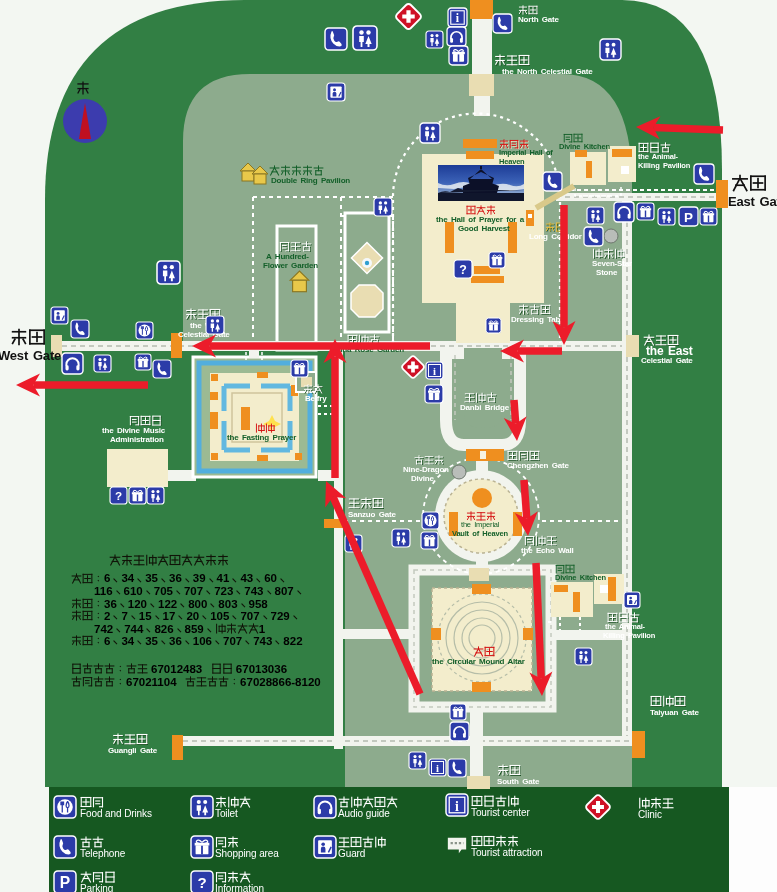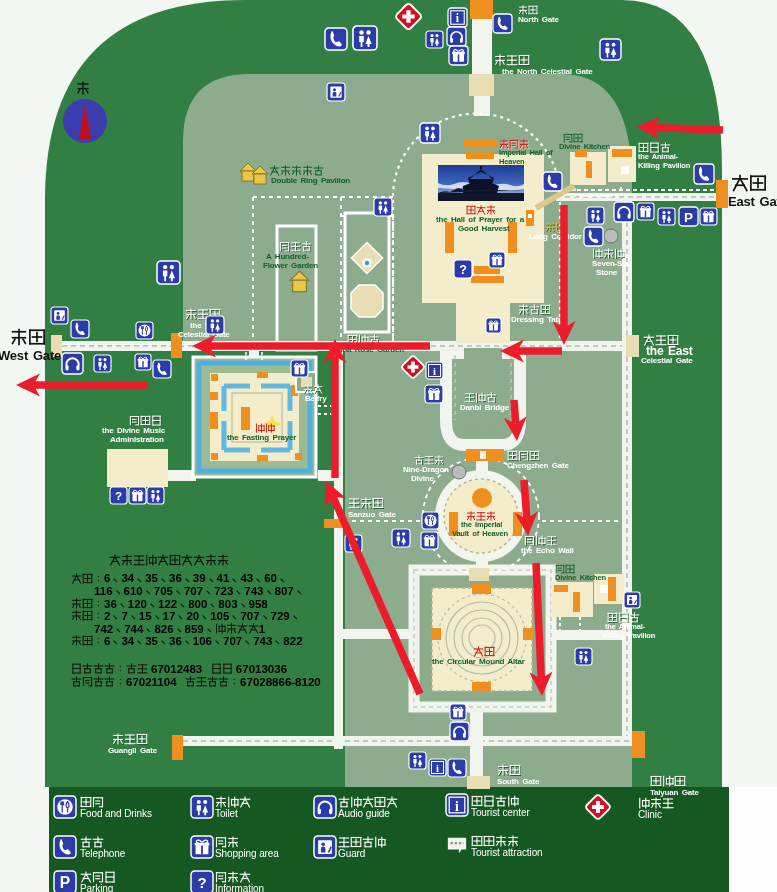--- a/index.html
+++ b/index.html
@@ -1177,21 +1177,21 @@
               <line x1="70" y1="60" x2="82" y2="82"></line>
             </g>
             <g stroke="#d41111" stroke-width="9" stroke-linecap="square" transform="translate(0,0)">
               <line x1="14" y1="20" x2="82" y2="20"></line>
               <line x1="14" y1="52" x2="82" y2="52"></line>
               <line x1="48" y1="8" x2="48" y2="88"></line>
               <line x1="26" y1="60" x2="14" y2="82"></line>
               <line x1="70" y1="60" x2="82" y2="82"></line>
             </g>
           </svg></span></div>
-      <div style="font-size:7.5px;color:#14602a;font-weight:bold;line-height:8.5px;margin-left:-5px;letter-spacing:-0.2px;word-spacing:1.5px">the Imperial</div>
+      <div style="font-size:7.5px;color:#14602a;font-weight:normal;line-height:8.5px;margin-left:-5px;letter-spacing:-0.2px;word-spacing:1.5px">the Imperial</div>
       <div style="font-size:7.5px;color:#14602a;font-weight:bold;line-height:8.5px;margin-left:-14px;letter-spacing:-0.2px;word-spacing:1.5px">Vault of  Heaven</div>
     </div>
     <div class="lab" style="left:524px;top:533px;">
       <div style="line-height:13px"><span><svg width="11" height="11" viewBox="0 0 96 96" style="vertical-align:-1.1px">
             <g stroke="#1c5124" stroke-width="9" stroke-linecap="square" transform="translate(7,7)">
               <line x1="12" y1="14" x2="12" y2="86"></line>
               <line x1="12" y1="14" x2="84" y2="14"></line>
               <line x1="84" y1="14" x2="84" y2="86"></line>
               <line x1="84" y1="86" x2="60" y2="86"></line>
               <line x1="30" y1="40" x2="62" y2="40"></line>
@@ -1343,21 +1343,21 @@
               <line x1="10" y1="12" x2="86" y2="12"></line>
               <line x1="10" y1="84" x2="86" y2="84"></line>
               <line x1="10" y1="12" x2="10" y2="84"></line>
               <line x1="86" y1="12" x2="86" y2="84"></line>
               <line x1="24" y1="48" x2="72" y2="48"></line>
               <line x1="48" y1="24" x2="48" y2="72"></line>
             </g>
           </svg></span></div>
       <div style="font-size:8px;color:#14602a;font-weight:bold;line-height:9px;margin-left:-41px;letter-spacing:-0.2px;word-spacing:1.5px">the Circular Mound Altar</div>
     </div>
-    <div class="lab" style="left:650px;top:774px;">
+    <div class="lab" style="left:650px;top:694px;">
       <div style="line-height:14px"><span><svg width="12" height="12" viewBox="0 0 96 96" style="vertical-align:-1.2px">
             <g stroke="#1c5124" stroke-width="9" stroke-linecap="square" transform="translate(7,7)">
               <line x1="10" y1="12" x2="86" y2="12"></line>
               <line x1="10" y1="84" x2="86" y2="84"></line>
               <line x1="10" y1="12" x2="10" y2="84"></line>
               <line x1="86" y1="12" x2="86" y2="84"></line>
               <line x1="24" y1="48" x2="72" y2="48"></line>
               <line x1="48" y1="24" x2="48" y2="72"></line>
             </g>
             <g stroke="#ffffff" stroke-width="9" stroke-linecap="square" transform="translate(0,0)">

